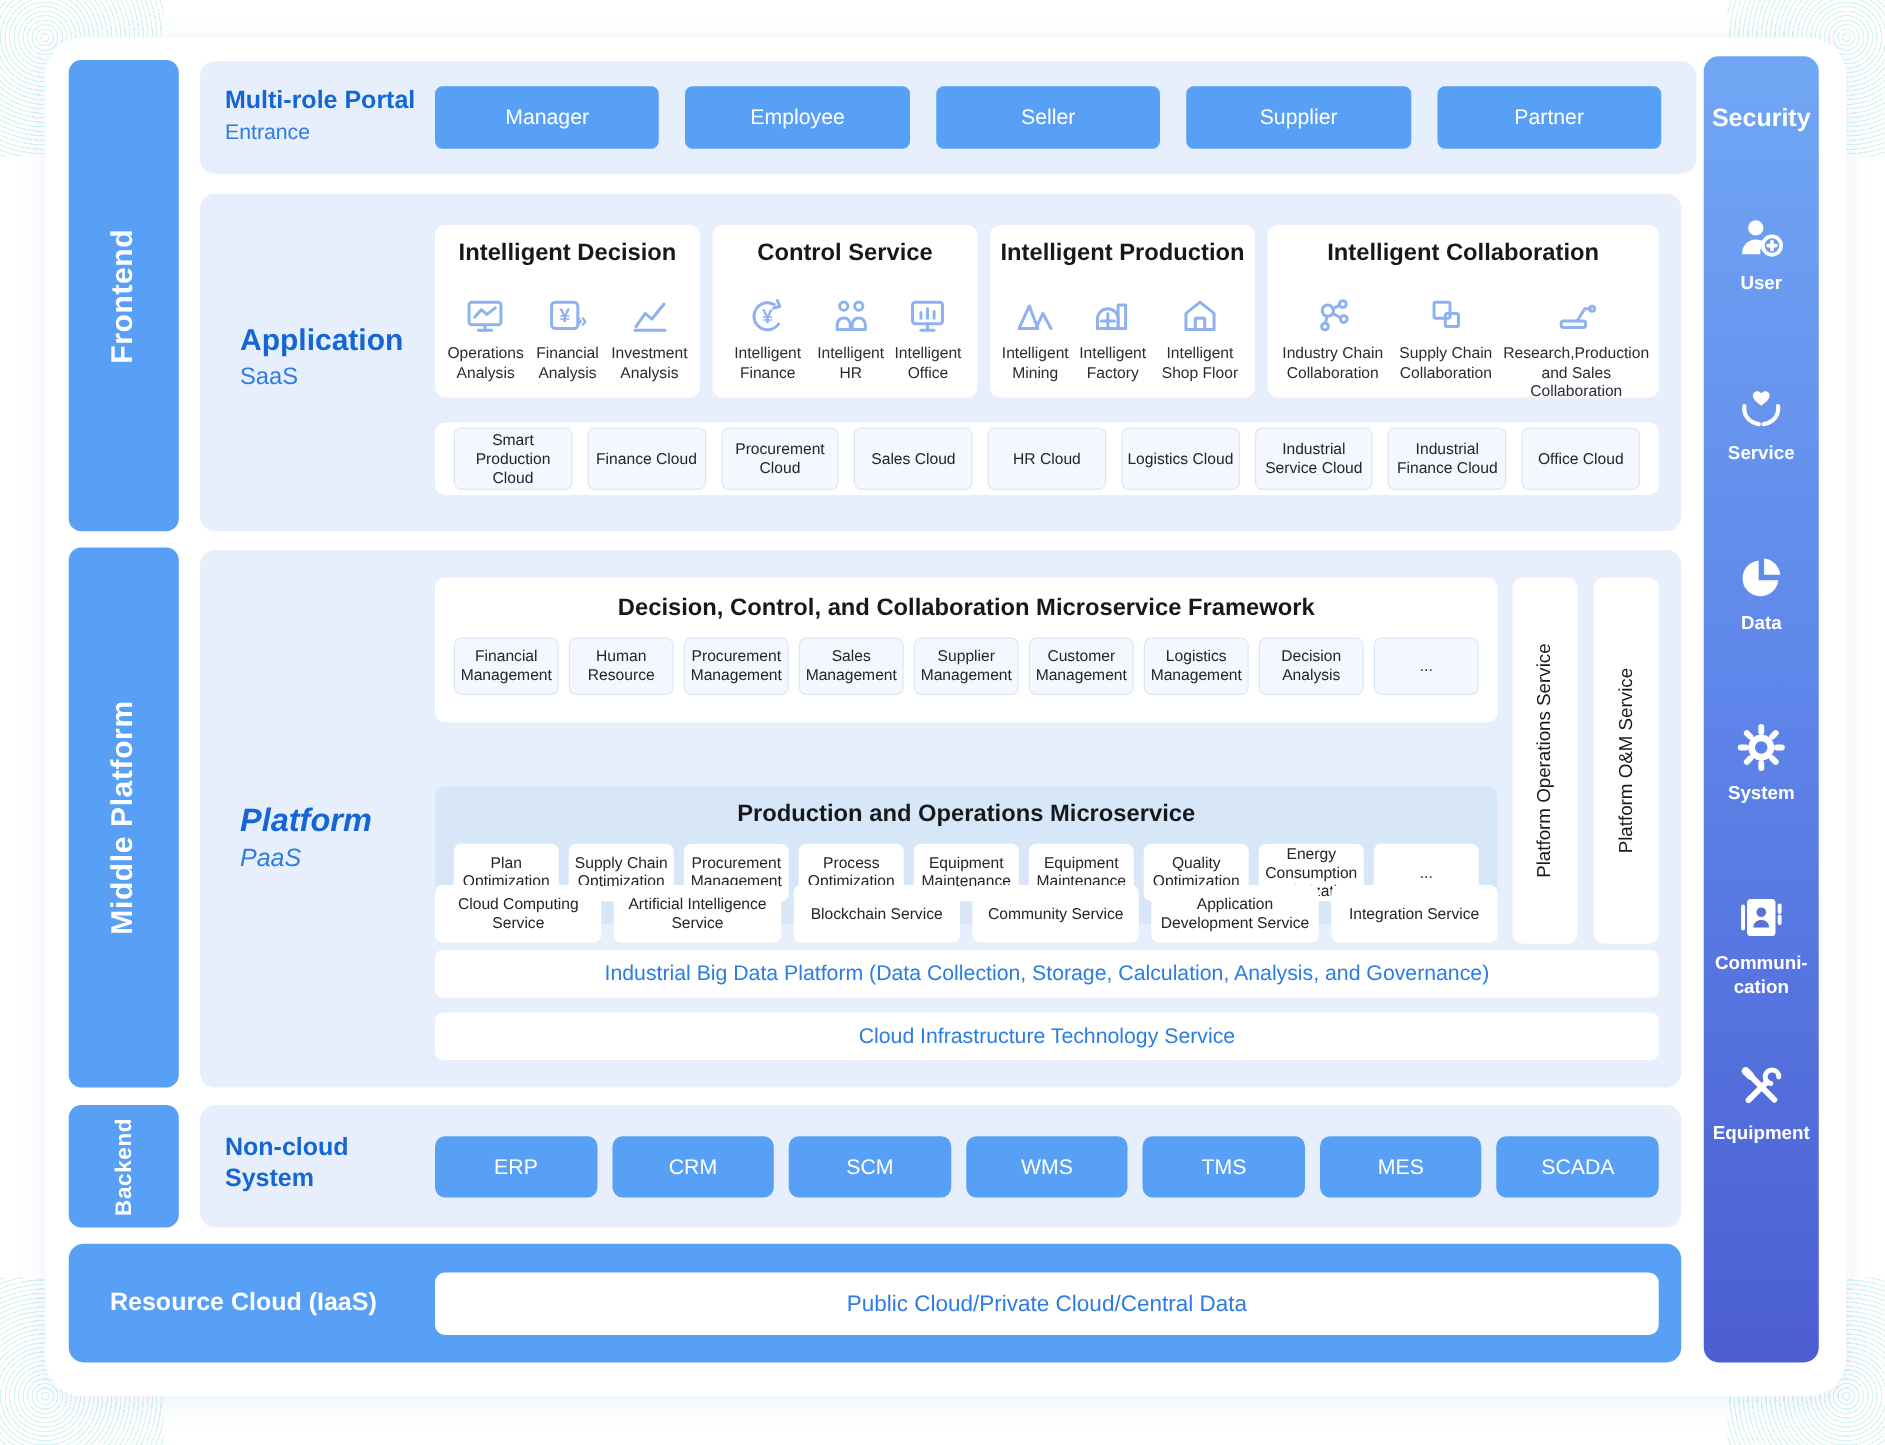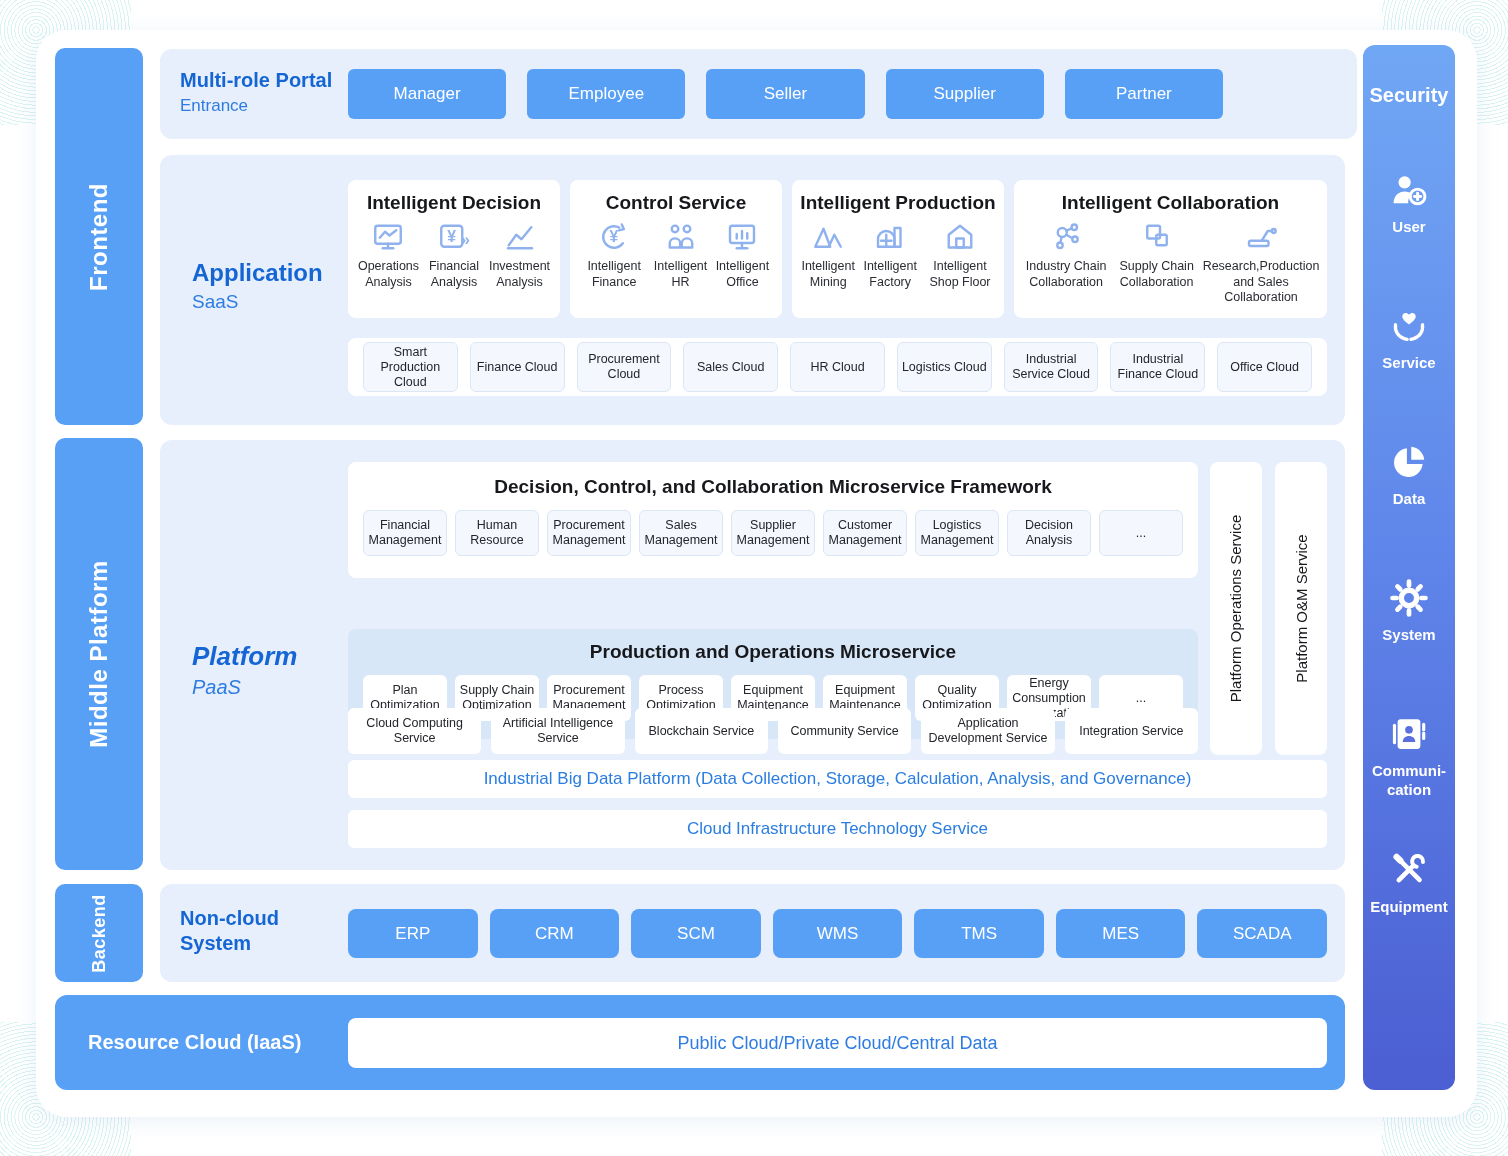--- a/index.html
+++ b/index.html
@@ -46,38 +46,38 @@
   #sec-app{top:125px;height:270px;}
   #sec-platform{top:410px;height:430px;}
   #sec-noncloud{top:854px;height:98px;}
 
   .sec-head{position:absolute;left:20px;}
   .head-title{color:#1566d4;font-size:20px;font-weight:bold;line-height:1.25;}
   .head-sub{color:#2e7ce1;font-size:17px;margin-top:3px;}
 
   
   #portal-head{top:19px;}
-  .portal-roles{position:absolute;left:188px;top:20px;width:875px;height:50px;display:flex;gap:21px;}
+  .portal-roles{position:absolute;left:188px;top:20px;width:981px;height:50px;display:flex;gap:21px;}
   .role-btn{
     flex:1;background:#57a0f6;border-radius:6px;color:#fff;font-size:17px;
     display:flex;align-items:center;justify-content:center;cursor:pointer;
   }
 
   
   #app-head{left:32px;top:103px;}
   #app-head .head-title{font-size:24px;}
   #app-head .head-sub{font-size:19px;}
   .app-cards{position:absolute;left:188px;top:25px;height:138px;display:flex;gap:10px;}
   .app-card{
     background:#fff;border-radius:8px;box-sizing:border-box;
     padding:12px 6px 8px;display:flex;flex-direction:column;
   }
   .app-card.w-s{width:212px;}
   .app-card.w-l{width:313px;}
-  .app-card-title{text-align:center;font-weight:bold;font-size:19px;color:#17181c;margin-bottom:4px;}
+  .app-card-title{text-align:center;font-weight:bold;font-size:19px;color:#17181c;margin-bottom:20px;}
   .app-items{display:flex;justify-content:space-evenly;flex:1;}
   .app-item{display:flex;flex-direction:column;align-items:center;max-width:120px;}
   .app-icon{height:38px;display:flex;align-items:center;justify-content:center;}
   .app-item-label{
     font-size:12.5px;color:#2a2c33;text-align:center;line-height:1.25;margin-top:3px;
   }
 
   .cloud-strip{
     position:absolute;left:188px;top:183px;width:979px;height:58px;background:#fff;
     border-radius:8px;display:flex;align-items:center;gap:12px;padding:0 15px;box-sizing:border-box;

